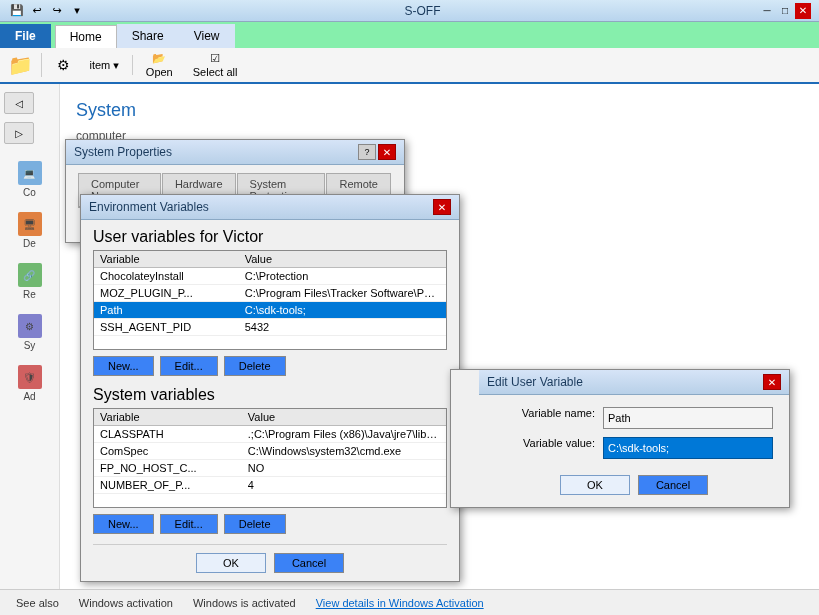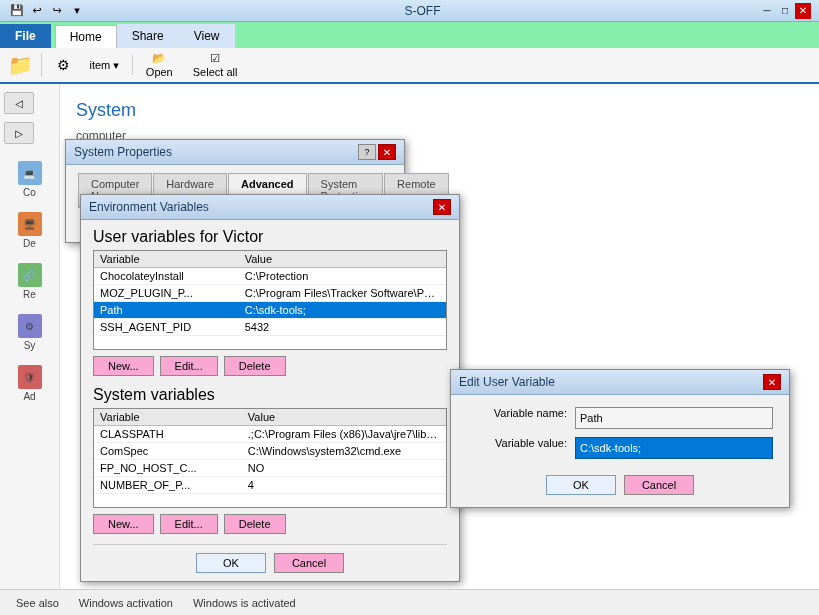--- a/index.html
+++ b/index.html
@@ -265,21 +265,21 @@
       color: white;
     }
     .btn-row {
       display: flex;
       gap: 6px;
       margin-bottom: 10px;
     }
     .btn {
       padding: 3px 14px;
       font-size: 11px;
-      background: #f9a8d4;
+      background: #3b82f6;
       border: 1px solid #888;
       cursor: pointer;
       color: #000;
     }
     .btn.primary {
       background: #e8f0fb;
       border-color: #7a9dc8;
     }
     .bottom-btn-row {
       display: flex;
@@ -289,20 +289,21 @@
       padding-top: 8px;
       border-top: 1px solid #ccc;
     }
 
     
     .edit-var-dialog {
       top: 285px;
       left: 450px;
       width: 340px;
       z-index: 10;
+      padding-left: 28px;
     }
     .edit-var-dialog .dialog-titlebar {
       background: linear-gradient(to bottom, #d6e4f7, #b8d0e8);
     }
     .form-row {
       display: flex;
       align-items: flex-start;
       margin-bottom: 8px;
       gap: 8px;
     }
@@ -471,21 +472,20 @@
         <span class="dialog-title">System Properties</span>
         <div style="display:flex;gap:2px;">
           <div style="width:18px;height:16px;background:#d0d0d0;border:1px solid #888;display:flex;align-items:center;justify-content:center;font-size:9px;cursor:pointer;">?</div>
           <div class="dialog-close">✕</div>
         </div>
       </div>
       <div class="dialog-body">
         <div class="tab-bar">
           <div class="tab">Computer Name</div>
           <div class="tab">Hardware</div>
-          <div class="tab active">Advanced</div>
           <div class="tab">System Protection</div>
           <div class="tab">Remote</div>
         </div>
         <div style="height:18px;"></div>
       </div>
     </div>
 
     <div class="dialog env-vars-dialog">
       <div class="dialog-titlebar">
         <span class="dialog-title">Environment Variables</span>
@@ -591,13 +591,14 @@
       </div>
     </div>
 
   </div>
 </div>
 
 <div class="status-bar">
   <span>See also</span>
   <span>Windows activation</span>
   <span>Windows is activated</span>
+  <span class="status-link">View details in Windows Activation</span>
 </div>
 
 </body></html>

